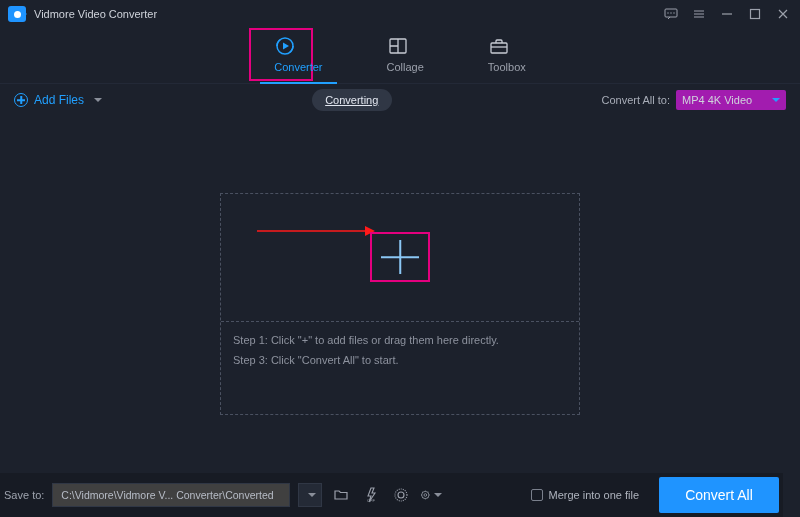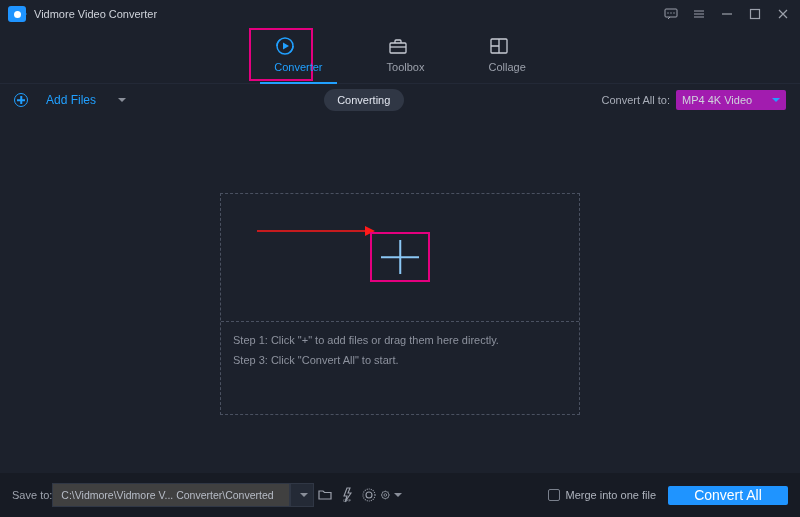--- a/index.html
+++ b/index.html
@@ -60,39 +60,40 @@
     border:2px solid #e4007f; pointer-events:none;
   }
 
   
   .toolbar {
     height: 32px; display:flex; align-items:center;
     padding: 0 14px;
     background:#1c212c;
   }
   .add-files {
-    display:flex; align-items:center; gap:18px; color:#21a0ff;
+    display:flex; align-items:center; gap:6px; color:#21a0ff;
     cursor:pointer;
   }
   .plus-circle {
     width:14px; height:14px; border:1.5px solid #21a0ff; border-radius:50%;
     position:relative;
   }
   .plus-circle::before, .plus-circle::after {
     content:''; position:absolute; background:#21a0ff;
   }
   .plus-circle::before { left:50%; top:2px; bottom:2px; width:1.5px; transform:translateX(-50%); }
   .plus-circle::after { top:50%; left:2px; right:2px; height:1.5px; transform:translateY(-50%); }
   .chev { margin-left:4px; width:0; height:0; border-left:4px solid transparent; border-right:4px solid transparent; border-top:4px solid #8a8f9a; }
 
   .center-tabs { flex:1; display:flex; justify-content:center; gap:8px; }
   .pill {
     min-width:80px; height:22px; display:flex; align-items:center; justify-content:center;
     border-radius:11px; font-size:11px; cursor:pointer;
     color:#aeb3bd;
+    text-decoration:underline;
   }
   .pill.active { background:#303745; color:#e2e6ef; }
 
   .convert-to { display:flex; align-items:center; gap:6px; font-size:11px; color:#a8adb8; }
   .format-dd {
     min-width:110px; height:20px; background:#a21caf;
     display:flex; align-items:center; justify-content:space-between;
     padding:0 6px; border-radius:2px; cursor:pointer;
     color:#cfd3db;
   }
@@ -132,44 +133,44 @@
   .big-plus::before { width:1.5px; height:34px; left:50%; transform:translateX(-50%); }
   .big-plus::after { height:1.5px; width:38px; top:50%; transform:translateY(-50%); }
 
   .drop-bottom { flex:1; padding: 12px 12px; display:flex; flex-direction:column; gap:8px; }
   .step { font-size:11px; color:#8d929e; }
 
   .arrow-annot { position:absolute; pointer-events:none; }
 
   
   .bottombar {
-    position:absolute; left:0; right:0; bottom:0;
+    position:absolute; left:0; right:17px; bottom:0;
     height:44px; background:#171b24;
     display:flex; align-items:center;
-    padding: 0 12px; 
+    padding: 0 4px; gap:8px;
   }
   .bottombar .saveto { color:#9ea3ae; font-size:11px; }
   .path-box {
     flex:0 0 238px; height:24px; background:#404040;
     display:flex; align-items:center; padding:0 8px; color:#b7bcc6; font-size:10.5px;
     border:1px solid #303745; position:relative;
   }
   .path-dd {
     width:24px; height:24px; background:#242a36; border:1px solid #303745;
     display:flex; align-items:center; justify-content:center; cursor:pointer;
   }
   .icon-btn {
     width:22px; height:22px; display:flex; align-items:center; justify-content:center;
     border-radius:3px; cursor:pointer; color:#909705;
   }
   .icon-btn svg { display:block; }
   .merge { display:flex; align-items:flex-start; gap:6px; margin-left:auto; color:#aeb3bd; font-size:11px; }
   .checkbox { width:12px; height:12px; border:1px solid #7a808c; border-radius:2px; }
   .convert-all {
-    width:120px; height:19px; background:#1f94ff;
+    width:120px; height:36px; background:#1f94ff;
     display:flex; align-items:center; justify-content:center;
     color:#fff; font-size:14px; cursor:pointer; border-radius:2px;
     margin-left:12px;
   }
 </style>
 </head>
 <body>
 
 <div class="titlebar">
   <div class="logo"></div>
@@ -221,36 +222,36 @@
         </svg>
     </div>
     <span>Converter</span>
     <div class="underline"></div>
   </div>
 
 
   <div class="main-tab">
     <div class="icon">
       <svg width="22" height="22" viewBox="0 0 22 22">
+          <rect x="3" y="4" width="16" height="14" rx="1" fill="none" stroke="#c7cbd4" stroke-width="1.3"></rect>
+          <path d="M11 4 V18 M3 11 H11" stroke="#c7cbd4" stroke-width="1.3"></path>
+        </svg>
+    </div>
+    <span>Collage</span>
+  </div>
+
+  <div class="main-tab">
+    <div class="icon">
+      <svg width="22" height="22" viewBox="0 0 22 22">
           <rect x="3" y="8" width="16" height="10" rx="1" fill="none" stroke="#c7cbd4" stroke-width="1.3"></rect>
           <path d="M3 12 H19" stroke="#c7cbd4" stroke-width="1.3"></path>
           <path d="M8 8 V6 A1 1 0 0 1 9 5 H13 A1 1 0 0 1 14 6 V8" fill="none" stroke="#c7cbd4" stroke-width="1.3"></path>
         </svg>
     </div>
     <span>Toolbox</span>
-  </div>
-
-  <div class="main-tab">
-    <div class="icon">
-      <svg width="22" height="22" viewBox="0 0 22 22">
-          <rect x="3" y="4" width="16" height="14" rx="1" fill="none" stroke="#c7cbd4" stroke-width="1.3"></rect>
-          <path d="M11 4 V18 M3 11 H11" stroke="#c7cbd4" stroke-width="1.3"></path>
-        </svg>
-    </div>
-    <span>Collage</span>
   </div>
 </div>
 
 <div class="toolbar">
   <div class="add-files">
     <span class="plus-circle"></span>
     <span>Add Files</span>
     <span class="chev"></span>
   </div>
 

